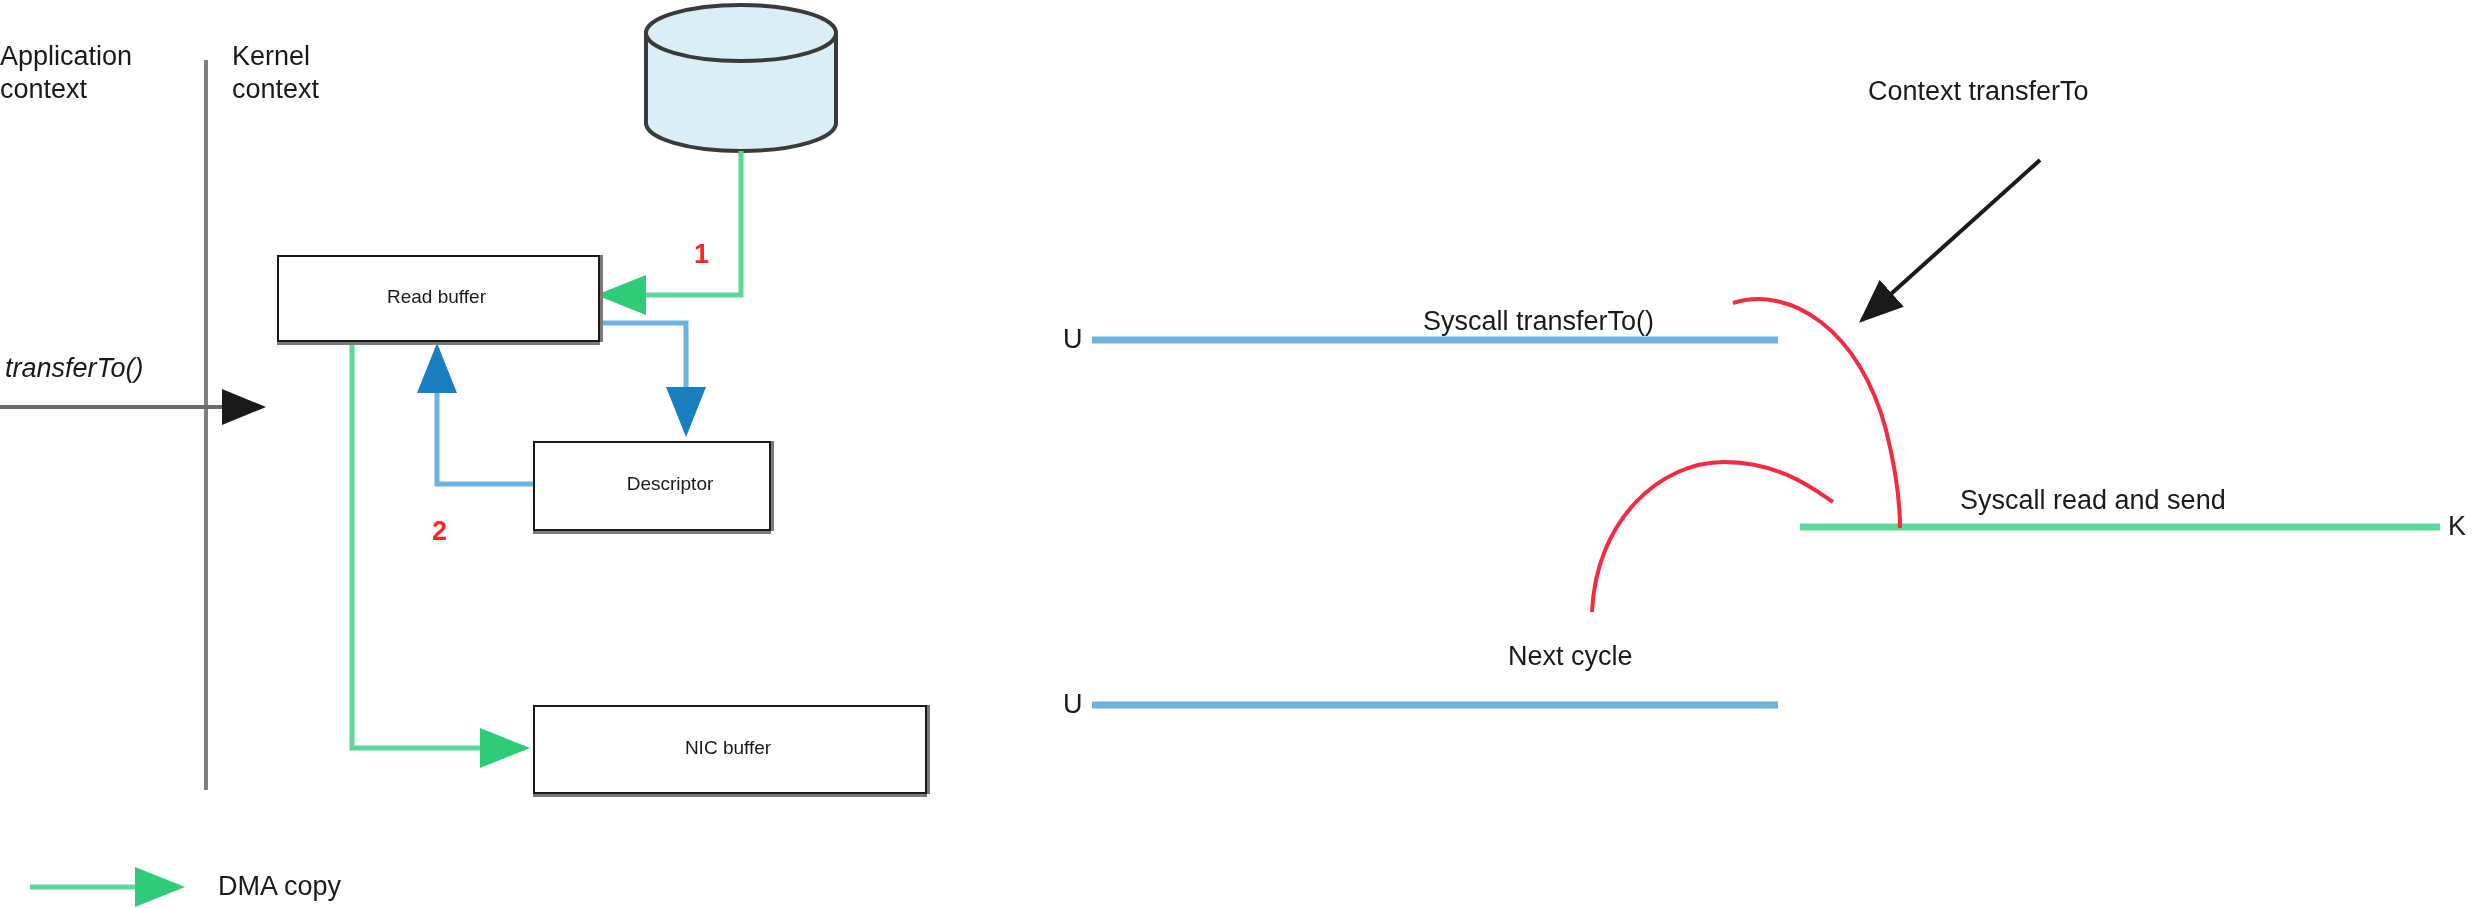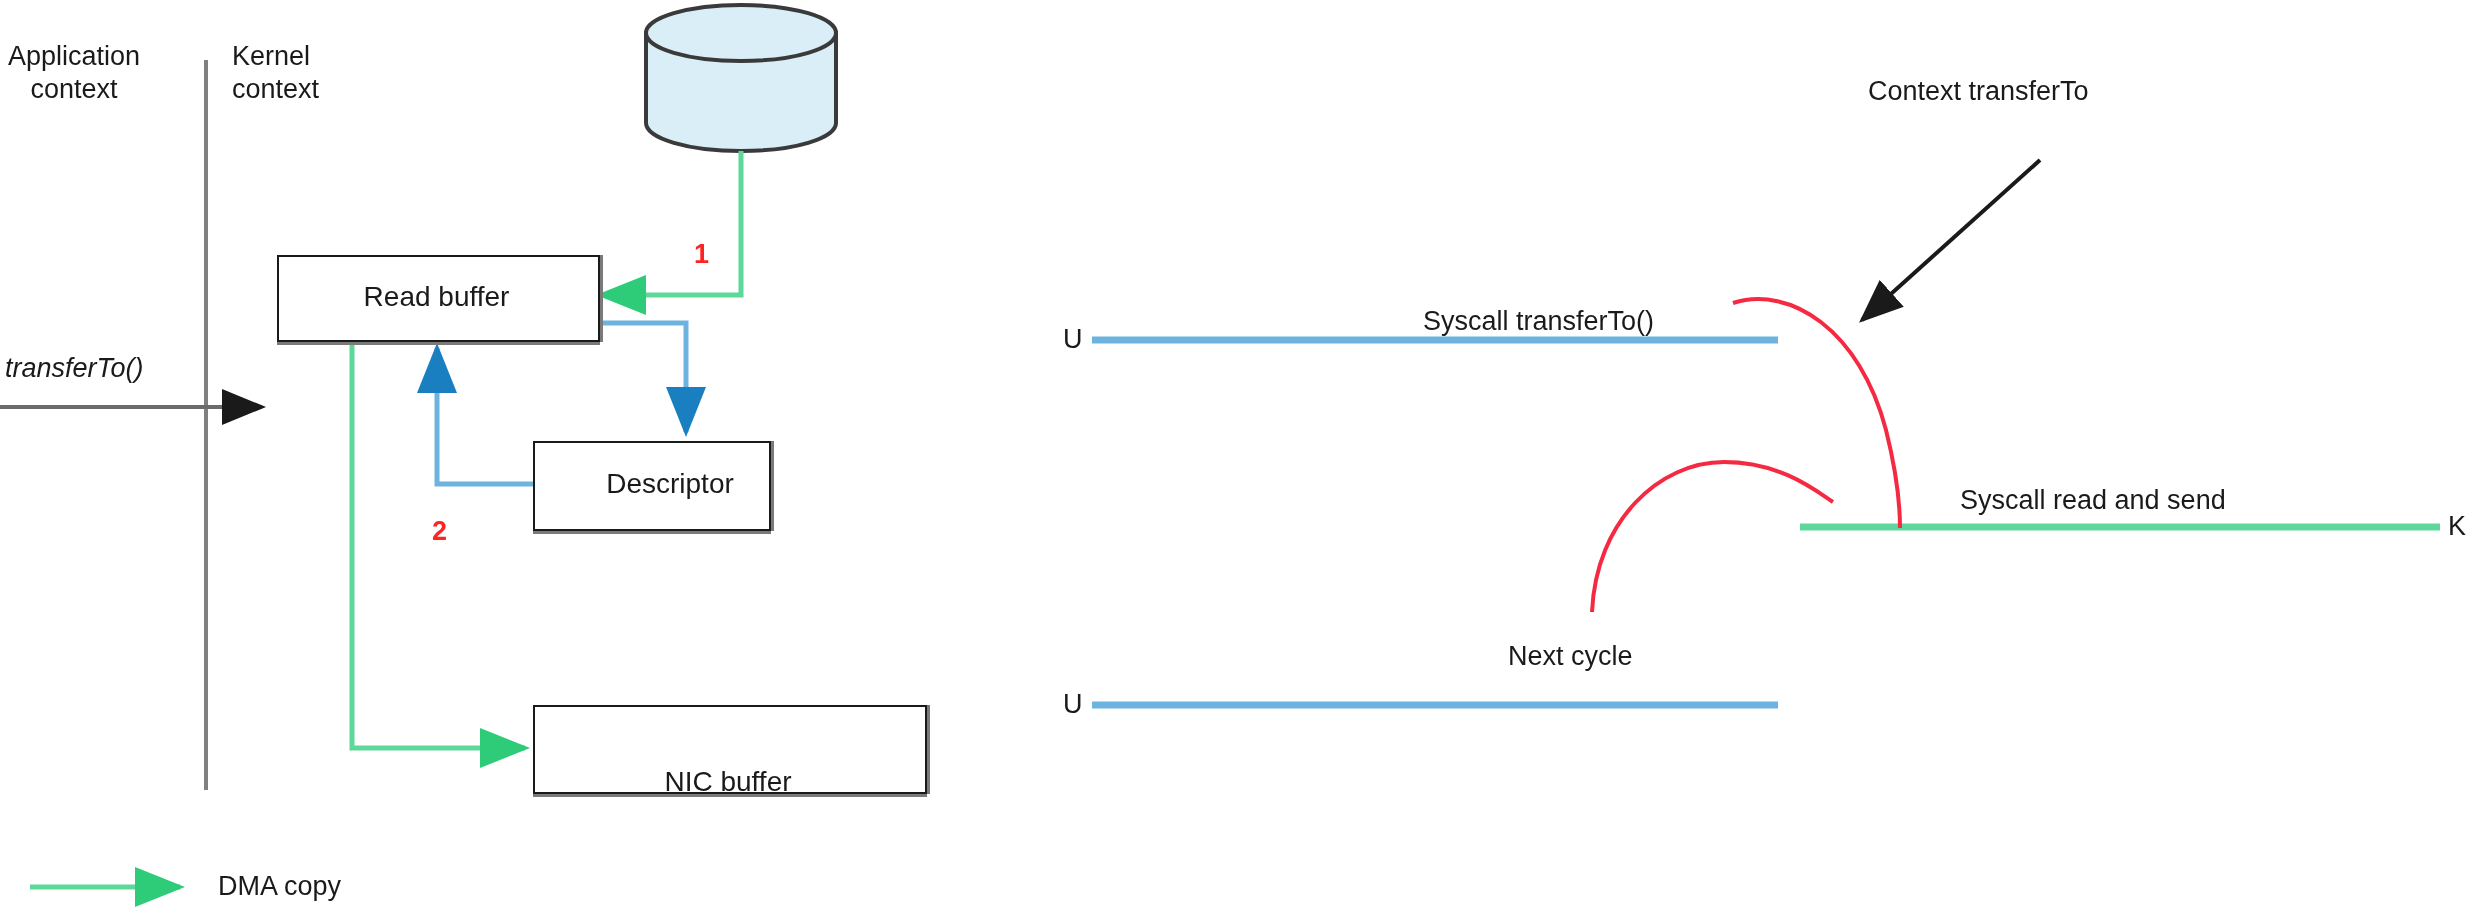--- a/index.html
+++ b/index.html
@@ -4,21 +4,21 @@
 <style>
   html,body{margin:0;padding:0;background:#ffffff;}
   body{width:2476px;height:908px;position:relative;overflow:hidden;
        font-family:"Liberation Sans","DejaVu Sans",sans-serif;}
   .stage{position:absolute;left:0;top:0;width:2476px;height:908px;}
   svg.layer{position:absolute;left:0;top:0;width:2476px;height:908px;pointer-events:none;}
   .lbl{position:absolute;color:#1a1a1a;font-size:27px;line-height:33px;white-space:pre;}
   .lbl.italic{font-style:italic;}
   .lbl.red{color:#ff2424;font-size:27px;font-weight:600;}
   .boxlabel{position:absolute;display:flex;align-items:center;justify-content:center;
-            color:#1a1a1a;font-size:28px;}
+            color:#1a1a1a;font-size:19px;}
   .box{position:absolute;background:#ffffff;border:2px solid #1a1a1a;
        box-shadow:0 3px 0 0 #7a7a7a, 3px 0 0 0 #7a7a7a;}
 </style>
 </head>
 <body>
 
 <div class="stage">
 
   <svg class="layer" viewBox="0 0 2476 908">
     <defs>
@@ -63,23 +63,23 @@
     <line x1="2040" y1="160" x2="1862" y2="320" stroke="#1a1a1a" stroke-width="4" marker-end="url(#arrBlack)"></line>
   </svg>
 
   <div class="box" style="left:277px;top:255px;width:319px;height:83px;"></div>
   <div class="boxlabel" style="left:277px;top:255px;width:319px;height:83px;">Read buffer</div>
 
   <div class="box" style="left:533px;top:441px;width:234px;height:86px;"></div>
   <div class="boxlabel" style="left:533px;top:441px;width:234px;height:86px;margin-left:20px;">Descriptor</div>
 
   <div class="box" style="left:533px;top:705px;width:390px;height:85px;"></div>
-  <div class="boxlabel" style="left:533px;top:705px;width:390px;height:85px;margin-top:34px;">NIC buffer</div>
+  <div class="boxlabel" style="left:533px;top:705px;width:390px;height:85px;">NIC buffer</div>
 
-  <div class="lbl" style="left:8px;top:40px;text-align:center;">Application
+  <div class="lbl" style="left:0;top:40px;">Application
 context</div>
 
   <div class="lbl" style="left:232px;top:40px;">Kernel
 context</div>
 
   <div class="lbl italic" style="left:5px;top:352px;">transferTo()</div>
 
   <div class="lbl red" style="left:694px;top:238px;">1</div>
 
   <div class="lbl red" style="left:432px;top:515px;">2</div>

